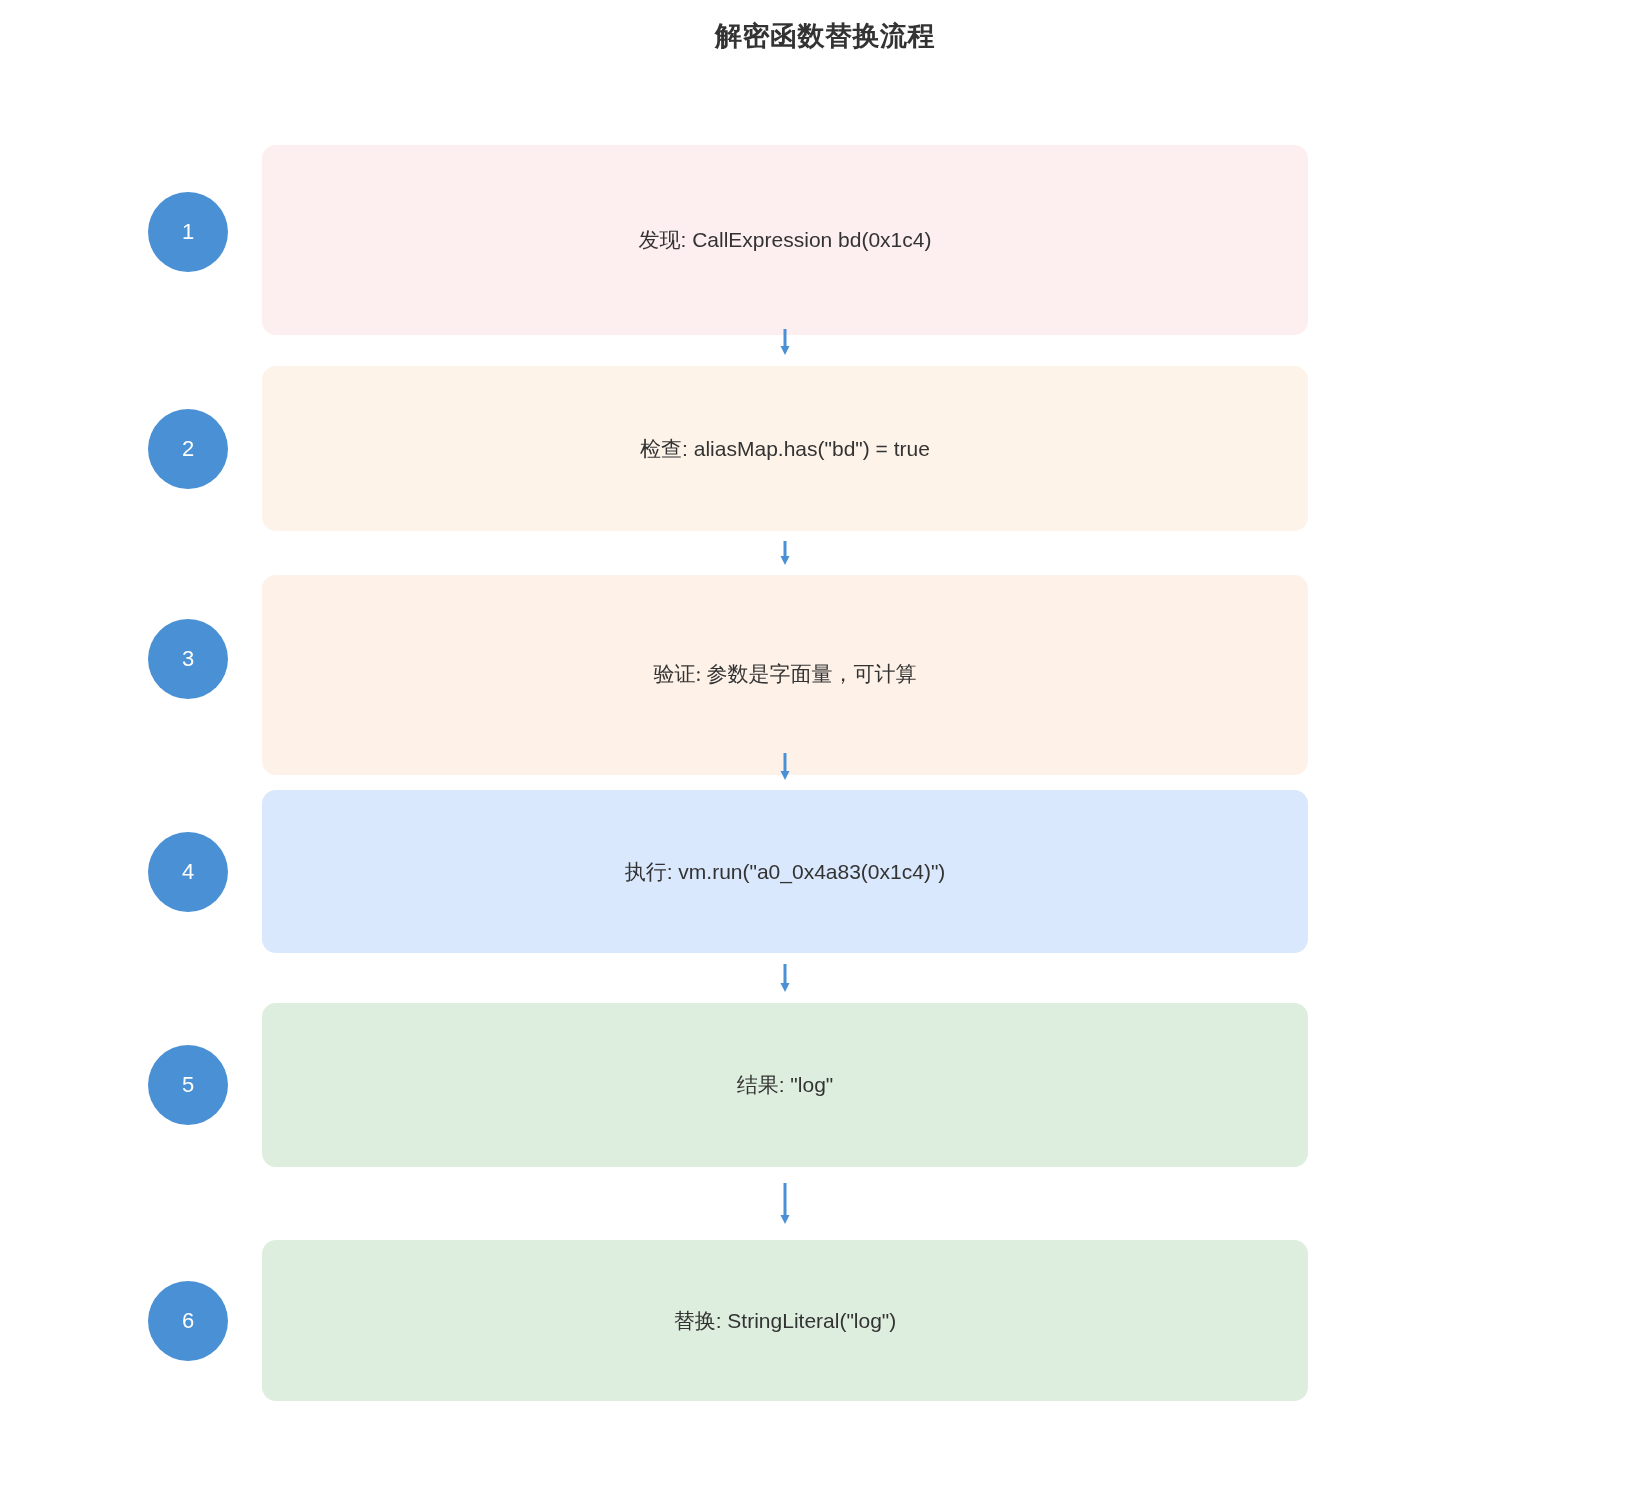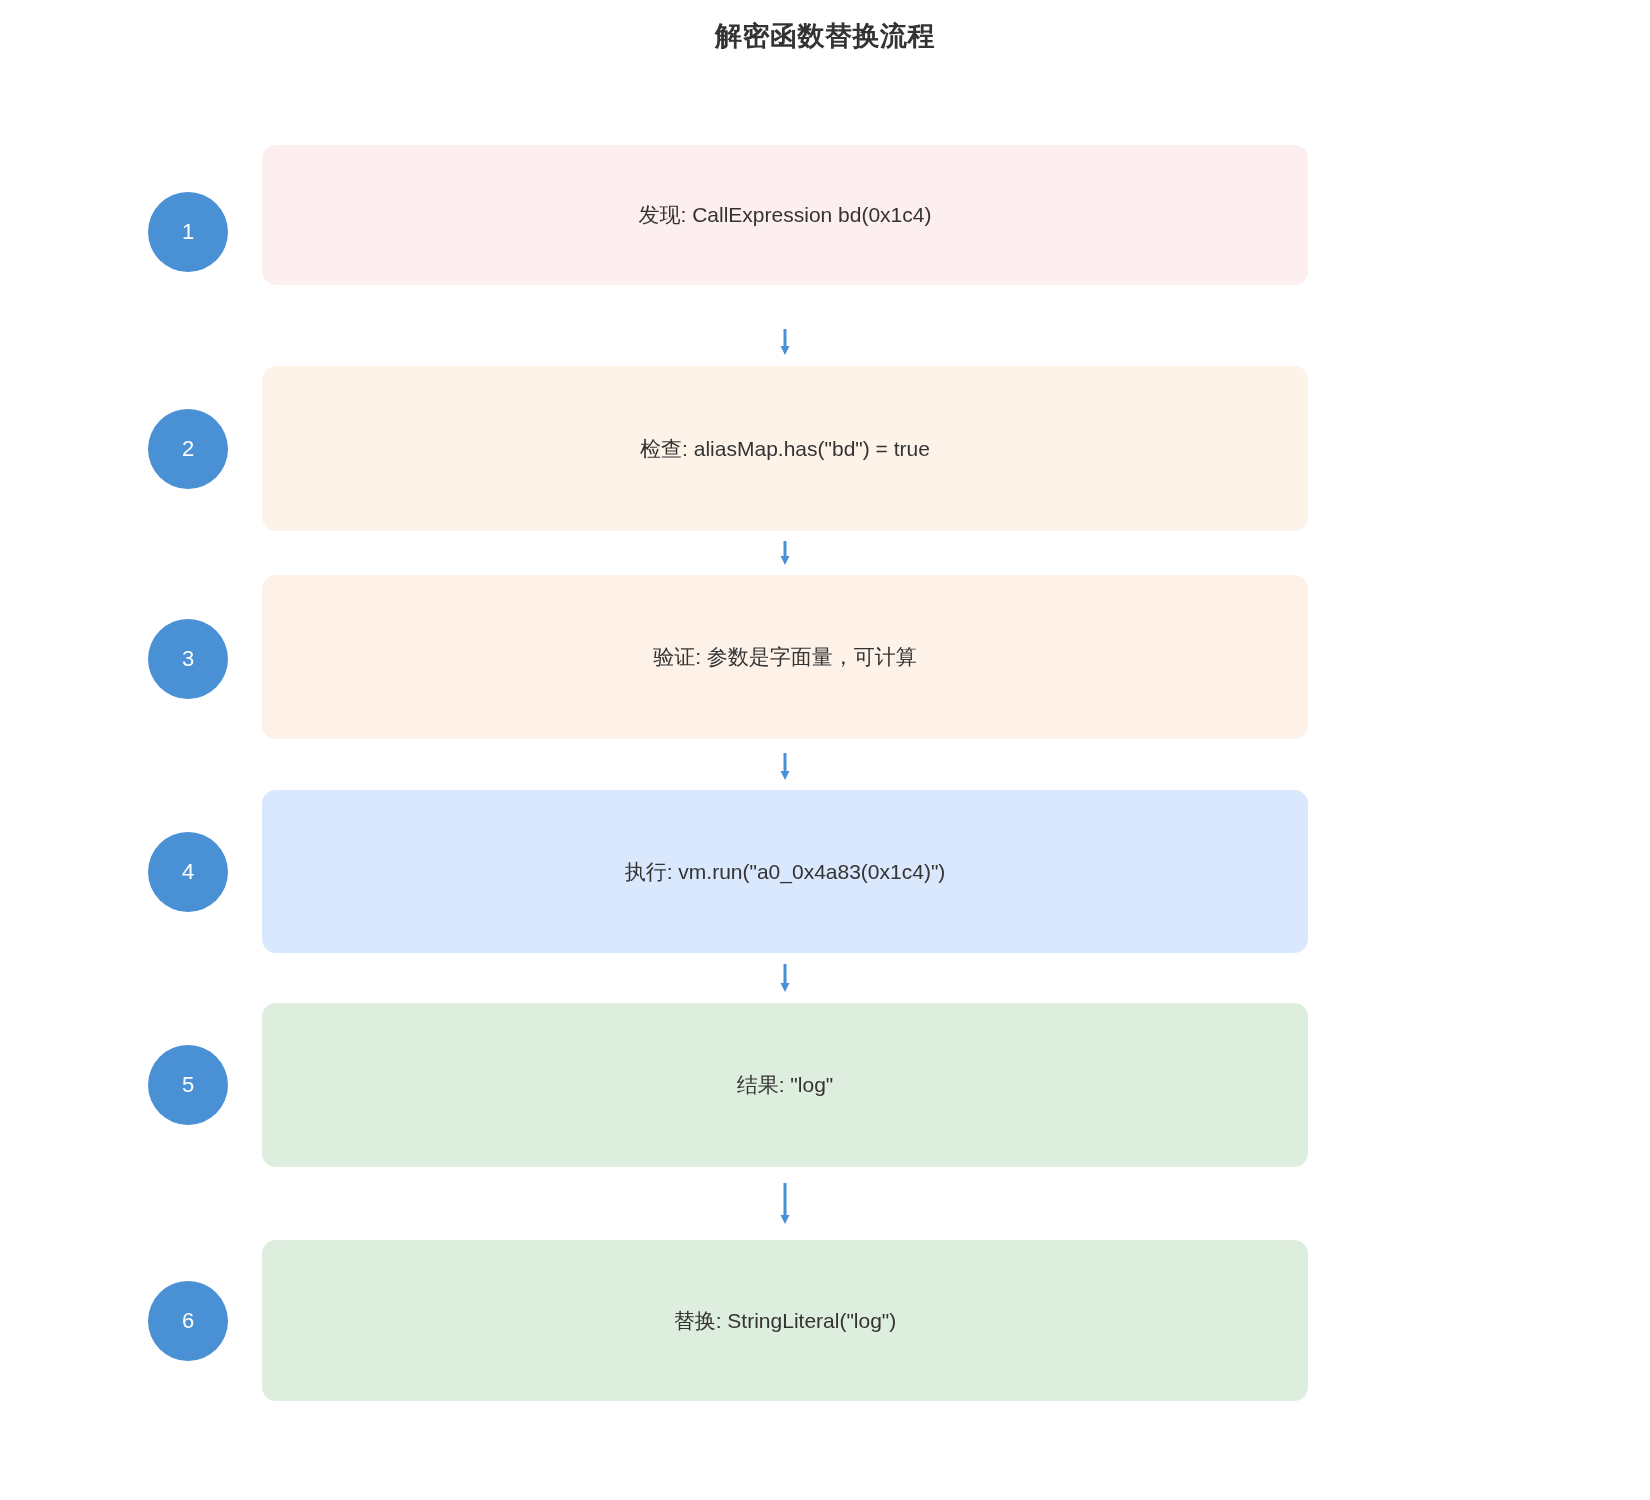--- a/index.html
+++ b/index.html
@@ -92,21 +92,21 @@
 </head>
 <body>
 
 <div class="page">
 
   <div class="diagram-title">解密函数替换流程</div>
 
   <div class="flow" id="flow-container" style="height: 1256px;">
       <div class="step-row">
         <div class="step-badge" style="top: 46.5px; background: rgb(74, 144, 213); color: rgb(255, 255, 255);">1</div>
-        <div class="step-box" style="top: 0px; height: 140px; background: rgb(253, 238, 240);">
+        <div class="step-box" style="top: 0px; height: 190px; background: rgb(253, 238, 240);">
           <div class="step-text">发现: CallExpression bd(0x1c4)</div>
         </div>
       </div>
       <div class="connector" style="position: absolute; top: 173px; height: 48px;">
         <svg width="14" height="48" viewBox="0 0 14 48">
           <line x1="7" y1="11" x2="7" y2="30" stroke="#4a90d5" stroke-width="3"></line>
           <polygon points="7,37 2.5,28 11.5,28" fill="#4a90d5"></polygon>
         </svg>
       </div>
       <div class="step-row">
@@ -116,21 +116,21 @@
         </div>
       </div>
       <div class="connector" style="position: absolute; top: 386px; height: 44px;">
         <svg width="14" height="44" viewBox="0 0 14 44">
           <line x1="7" y1="10" x2="7" y2="27" stroke="#4a90d5" stroke-width="3"></line>
           <polygon points="7,34 2.5,25 11.5,25" fill="#4a90d5"></polygon>
         </svg>
       </div>
       <div class="step-row">
         <div class="step-badge" style="top: 474px; background: rgb(74, 144, 213); color: rgb(255, 255, 255);">3</div>
-        <div class="step-box" style="top: 430px; height: 164px; background: rgb(253, 241, 232);">
+        <div class="step-box" style="top: 430px; height: 200px; background: rgb(253, 241, 232); font-family: Liberation Serif, serif;">
           <div class="step-text">验证: 参数是字面量，可计算</div>
         </div>
       </div>
       <div class="connector" style="position: absolute; top: 598px; height: 47px;">
         <svg width="14" height="47" viewBox="0 0 14 47">
           <line x1="7" y1="10" x2="7" y2="30" stroke="#4a90d5" stroke-width="3"></line>
           <polygon points="7,37 2.5,28 11.5,28" fill="#4a90d5"></polygon>
         </svg>
       </div>
       <div class="step-row">

